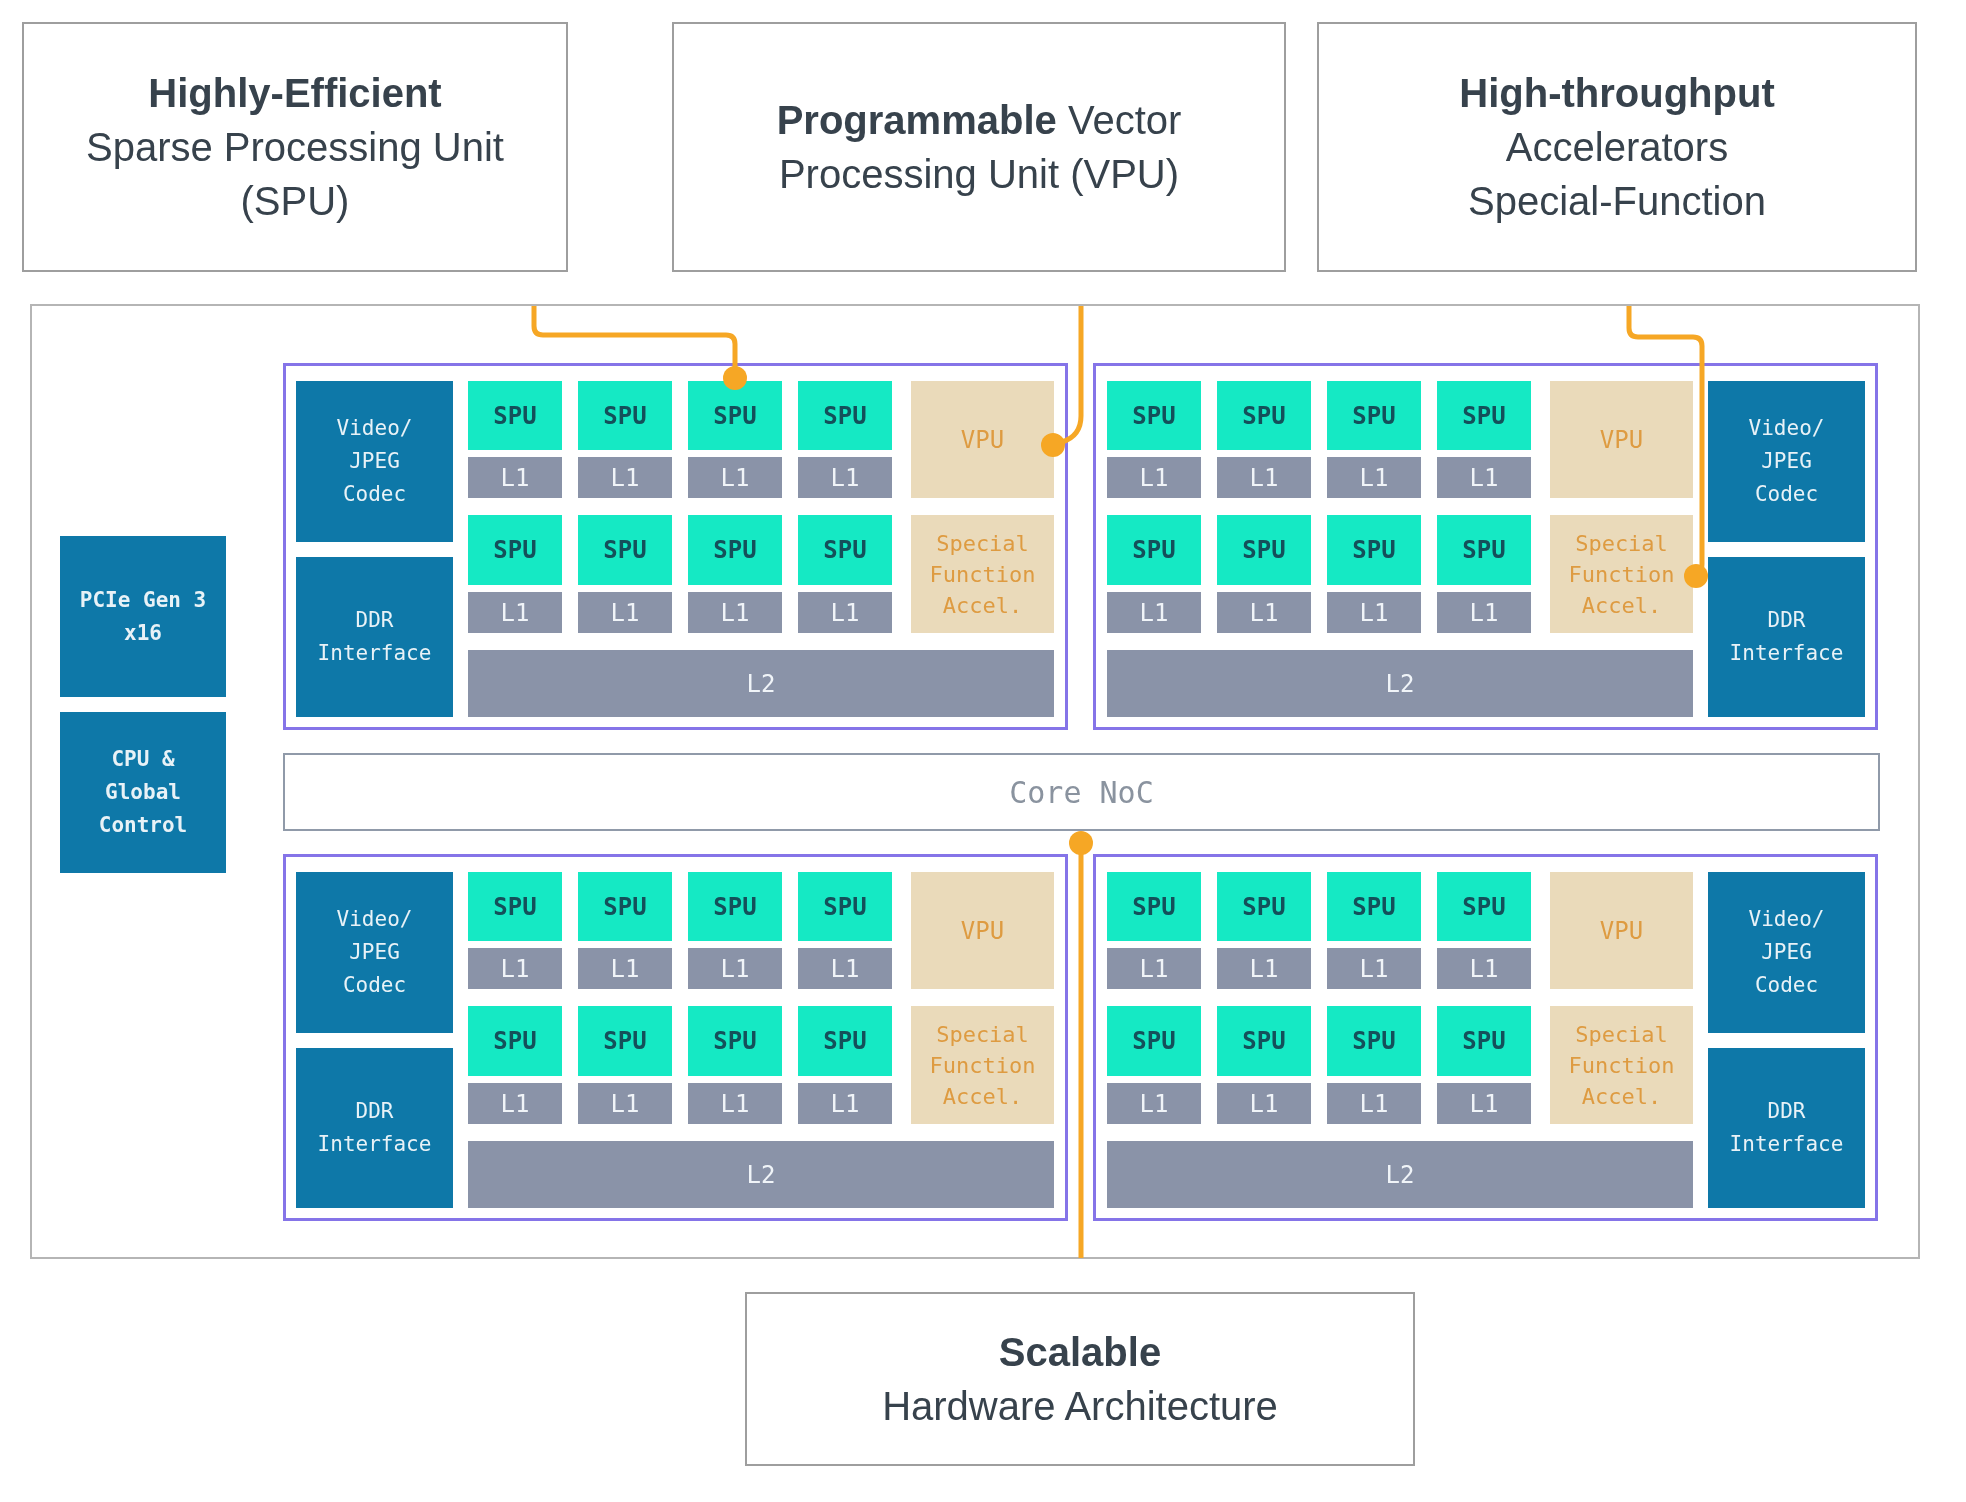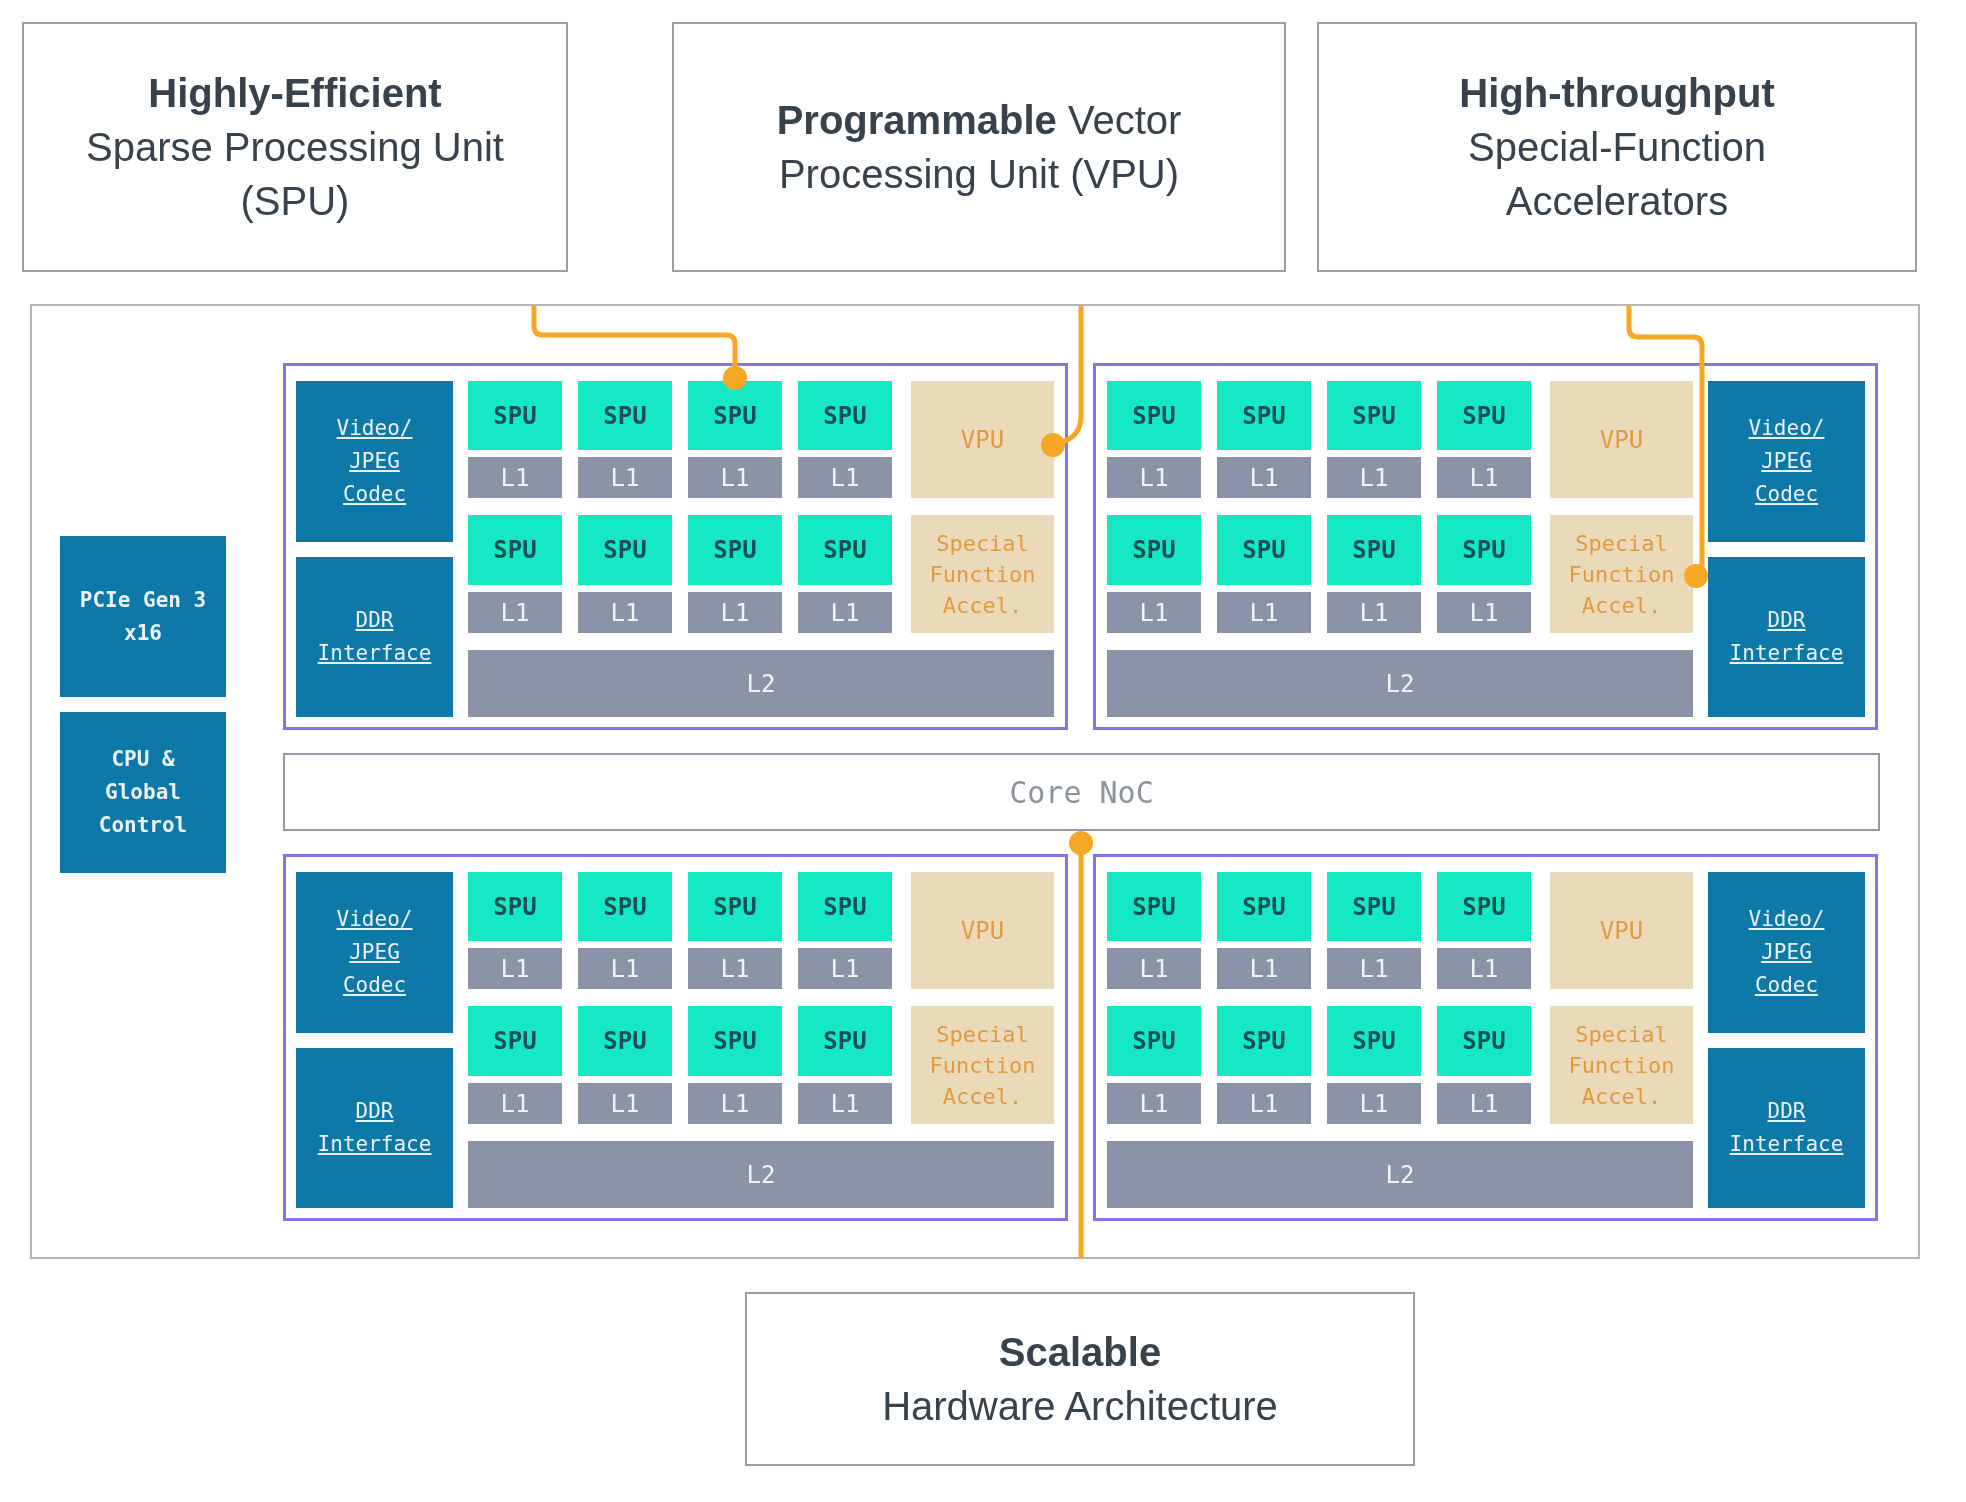--- a/index.html
+++ b/index.html
@@ -28,21 +28,21 @@
   .mono{font-family:"DejaVu Sans Mono","Liberation Mono",monospace;}
   .io-box{position:absolute;left:60px;width:166px;height:161px;background:var(--deep-blue);
           color:var(--deep-blue-text);display:flex;align-items:center;justify-content:center;
           text-align:center;font-size:21px;line-height:33px;white-space:pre-line;font-weight:bold;}
   .io-pcie{top:536px;} .io-cpu{top:712px;} .io-eth{top:889px;}
   .cluster{position:absolute;width:785px;height:367px;border:3px solid var(--purple-border);
            box-sizing:border-box;background:#fff;}
   .blk{position:absolute;display:flex;align-items:center;justify-content:center;
        text-align:center;box-sizing:border-box;}
   .blk-codec,.blk-ddr{background:var(--deep-blue);color:var(--deep-blue-text);
-       font-size:21px;line-height:33px;white-space:pre-line;text-decoration:underline;}
+       font-size:21px;line-height:33px;white-space:pre-line;}
   .blk-spu{background:var(--spu-fill);color:var(--spu-text);font-size:24px;font-weight:bold;}
   .blk-l1,.blk-l2{background:var(--cache-fill);color:var(--cache-text);font-size:24px;}
   .blk-vpu{background:var(--tan-fill);color:var(--tan-text);font-size:24px;}
   .blk-sfa{background:var(--tan-fill);color:var(--tan-text);font-size:22px;line-height:31px;white-space:pre-line;}
   .noc{position:absolute;left:283px;top:753px;width:1597px;height:78px;
        border:2px solid var(--noc-border);box-sizing:border-box;background:#fff;
        display:flex;align-items:center;justify-content:center;
        color:var(--noc-text);font-size:30px;}
   .footer-box{position:absolute;left:745px;top:1292px;width:670px;height:174px;
        border:2px solid var(--banner-border);box-sizing:border-box;background:#fff;
@@ -60,22 +60,22 @@
       <div><span class="bold">Highly-Efficient</span></div>
       <div><span>Sparse Processing Unit</span></div>
       <div><span>(SPU)</span></div>
     </div>
   <div class="banner banner2">
       <div><span class="bold">Programmable</span><span> Vector</span></div>
       <div><span>Processing Unit (VPU)</span></div>
     </div>
   <div class="banner banner3">
       <div><span class="bold">High-throughput</span></div>
+      <div><span>Accelerators</span></div>
       <div><span>Special-Function</span></div>
-      <div><span>Accelerators</span></div>
     </div>
 
   <div class="frame"></div>
 
   <div class="io-box io-pcie mono">PCIe Gen 3
 x16</div>
   <div class="io-box io-cpu mono">CPU &amp;
 Global
 Control</div>
 

